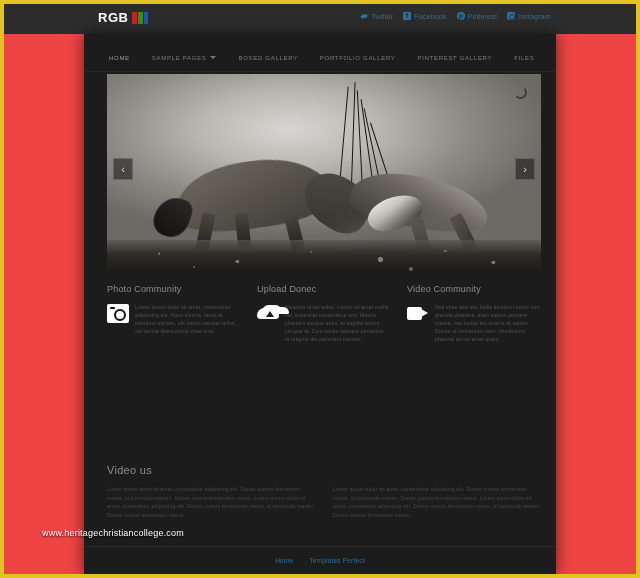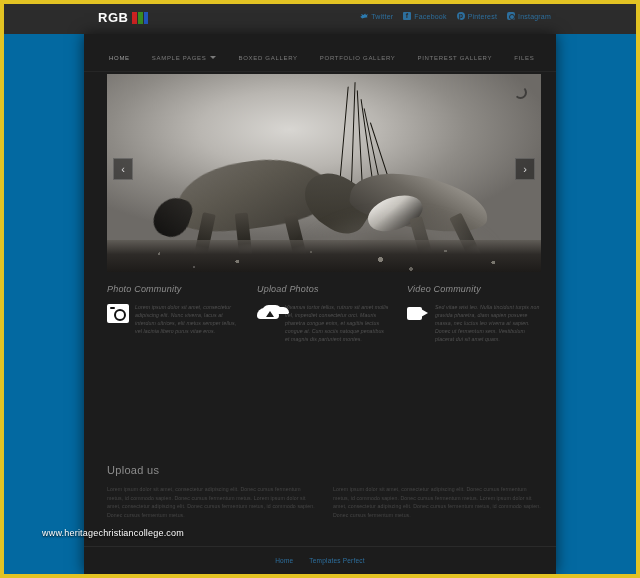--- a/index.html
+++ b/index.html
@@ -17,21 +17,21 @@
     border: 4px solid #e3c323;
     position: relative;
   }
 
   
   .page-wrap {
     position: absolute;
     left: 0; top: 0;
     width: 632px;
     height: 570px;
-    background: #0369a1;
+    background: #ef4444;
     overflow: hidden;
   }
 
   
   .topbar {
     position: absolute;
     left: 0; top: 0;
     width: 632px;
     height: 30px;
     background: #2c2c2c;
@@ -319,21 +319,21 @@
 
   
   .features {
     position: absolute;
     left: 23px;
     top: 250px;
     width: 434px;
     display: flex;
     gap: 17px;
   }
-  .feat { width: 133px; font-style: italic; }
+  .feat { width: 133px; }
   .feat-title {
     color: #8c8c8c;
     font-size: 9px;
     font-weight: normal;
     letter-spacing: 0.2px;
     margin-bottom: 9px;
   }
   .feat-body { display: flex; gap: 6px; }
   .feat-icon {
     width: 22px; height: 19px;
@@ -623,38 +623,38 @@
 
     <div class="features">
       <div class="feat">
         <h3 class="feat-title">Photo Community</h3>
         <div class="feat-body">
           <div class="feat-icon icon-camera"></div>
           <p class="feat-text">Lorem ipsum dolor sit amet, consectetur adipiscing elit. Nunc viverra, lacus at interdum ultrices, elit metus semper tellus, vel lacinia libero purus vitae eros.</p>
         </div>
       </div>
       <div class="feat">
-        <h3 class="feat-title">Upload Photos</h3>
+        <h3 class="feat-title">Upload Donec</h3>
         <div class="feat-body">
           <div class="feat-icon icon-cloud"></div>
           <p class="feat-text">Vivamus tortor tellus, rutrum sit amet mollis vel, imperdiet consectetur orci. Mauris pharetra congue enim, et sagittis lectus congue at. Cum sociis natoque penatibus et magnis dis parturient montes.</p>
         </div>
       </div>
       <div class="feat">
         <h3 class="feat-title">Video Community</h3>
         <div class="feat-body">
           <div class="feat-icon icon-video"></div>
           <p class="feat-text">Sed vitae wisi leo. Nulla tincidunt turpis non gravida pharetra, diam sapien posuere massa, nec luctus leo viverra at sapien. Donec ut fermentum sem. Vestibulum placerat dui sit amet quam.</p>
         </div>
       </div>
     </div>
 
 
     <div class="about">
-      <h2 class="section-title">Upload us</h2>
+      <h2 class="section-title">Video us</h2>
       <div class="about-cols">
         <p class="about-col">Lorem ipsum dolor sit amet, consectetur adipiscing elit. Donec cursus fermentum metus, id commodo sapien. Donec cursus fermentum metus. Lorem ipsum dolor sit amet, consectetur adipiscing elit. Donec cursus fermentum metus, id commodo sapien. Donec cursus fermentum metus.</p>
         <p class="about-col">Lorem ipsum dolor sit amet, consectetur adipiscing elit. Donec cursus fermentum metus, id commodo sapien. Donec cursus fermentum metus. Lorem ipsum dolor sit amet, consectetur adipiscing elit. Donec cursus fermentum metus, id commodo sapien. Donec cursus fermentum metus.</p>
       </div>
     </div>
 
     <div class="footer">
       <a href="#">Home</a>
       <a href="#">Templates Perfect</a>
     </div>

